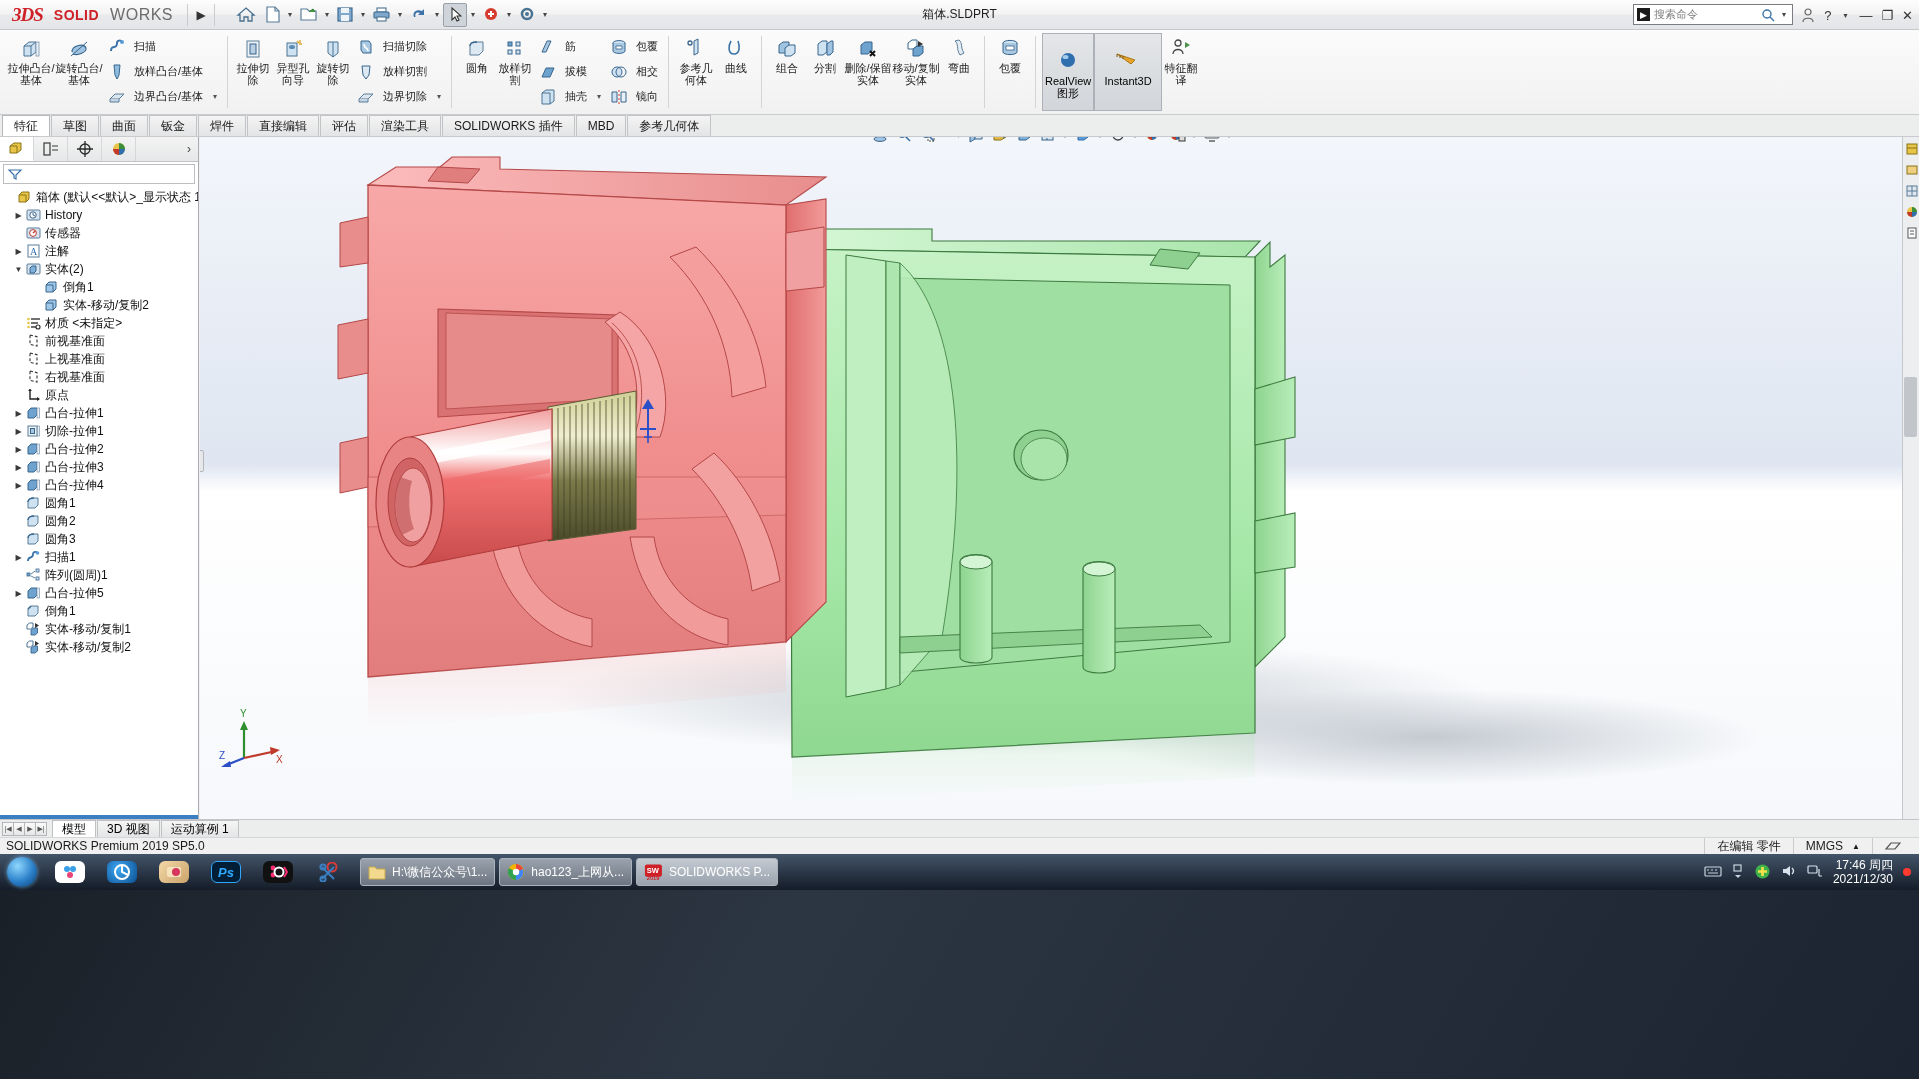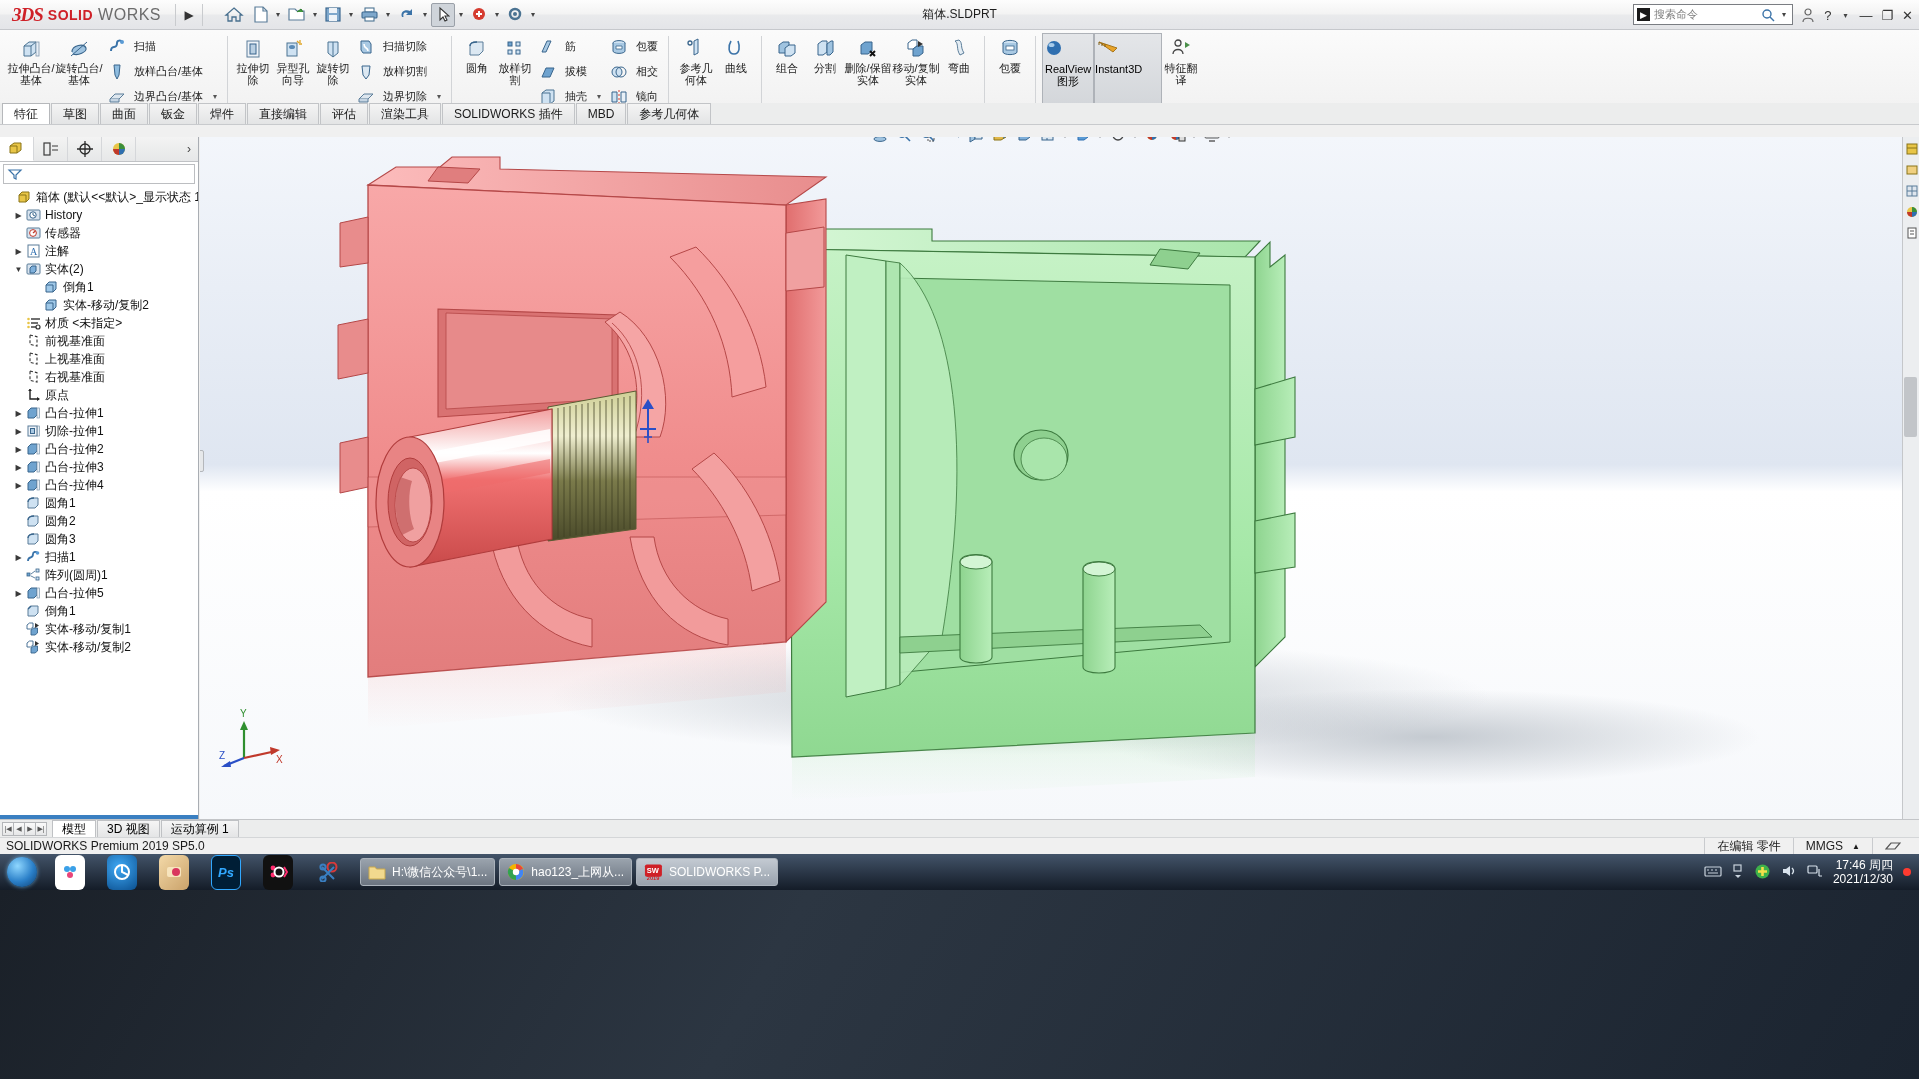--- a/index.html
+++ b/index.html
@@ -13,21 +13,21 @@
   .app { position:relative; width:1919px; height:1079px; background:#f0f0f0; }
 
   
   .titlebar {
     position:absolute; left:0; top:0; width:1919px; height:30px;
     background:linear-gradient(to bottom,#fdfdfd 0%,#f3f3f3 48%,#e9eaec 52%,#e4e5e8 100%);
     border-bottom:1px solid #c6c8cc;
     display:flex; align-items:center;
   }
   .sw-logo {
-    display:flex; align-items:center; gap:5px;
+    display:flex; align-items:center; gap:11px;
     padding:0 10px 0 12px; height:30px;
   }
   .sw-logo .ds {
     font-family:"Liberation Serif", serif; font-style:italic; font-weight:bold;
     color:#cf2027; font-size:19px; letter-spacing:-1px;
   }
   .sw-logo .solid { font-weight:bold; color:#cf2027; font-size:14px; letter-spacing:.5px;}
   .sw-logo .works { font-weight:normal; color:#6c6c6c; font-size:16px; letter-spacing:.5px;}
   .tb-sep { width:1px; height:22px; background:#c9cbce; margin:0 4px; }
   .tb-arrow { width:18px; height:30px; display:flex; align-items:center; justify-content:center; color:#333;}
@@ -77,31 +77,31 @@
   .rbig.w42 { width:42px; }
   .rbig.w38 { width:38px; }
   .rcol { display:flex; flex-direction:column; justify-content:flex-start; padding-top:2px;}
   .rsmall {
     display:flex; align-items:center; gap:8px; height:25px; padding:0 4px;
     font-size:11px; color:#1c1c1c; white-space:nowrap;
   }
   .rsmall .ricon { width:19px; height:19px; display:flex; align-items:center; justify-content:center;}
   .rdrop { font-size:8px; color:#555; padding-left:2px;}
   .rbtn-tall {
-    width:46px; display:flex; flex-direction:column; align-items:flex-start; justify-content:flex-start;
-    padding-top:4px; border:1px solid #aeb2b8; background:linear-gradient(to bottom,#e4e6e9,#d2d5d9);
+    width:46px; display:flex; flex-direction:column; align-items:center; justify-content:flex-start;
+    padding-top:16px; border:1px solid #aeb2b8; background:linear-gradient(to bottom,#e4e6e9,#d2d5d9);
     margin:1px 0;
   }
   .rbtn-tall .rlbl { font-size:11px; line-height:12px; text-align:center; }
   .realview { width:52px; }
   .inst3d { width:68px; }
 
   
   .cmdtabs {
-    position:absolute; left:0; top:103px; width:1919px; height:22px;
+    position:absolute; left:0; top:115px; width:1919px; height:22px;
     background:#eceded; border-bottom:1px solid #c8cacd;
     display:flex; align-items:flex-end; padding-left:2px;
   }
   .ctab {
     height:21px; padding:0 11px; display:flex; align-items:center; font-size:12px;
     color:#1a1a1a; background:linear-gradient(to bottom,#f4f4f4,#e3e4e5);
     border:1px solid #c2c4c7; border-bottom:none; margin-right:1px;
   }
   .ctab.active { background:#fff; border-color:#b6b8bb; }
   .ctab.active::after{ content:""; position:absolute; }
@@ -177,21 +177,21 @@
   .tb-inner { position:absolute; left:0; top:0; width:1919px; height:36px;
      background:linear-gradient(to bottom, rgba(70,88,110,.92), rgba(20,28,40,.96));
      display:flex; align-items:center; }
   .startorb {
     width:44px;height:34px;display:flex;align-items:center;justify-content:center;
   }
   .orb { width:30px;height:30px;border-radius:50%;
      background:radial-gradient(circle at 35% 30%, #8fd7ff, #2a7fc8 55%, #0d3e70 100%);
      box-shadow:0 0 4px rgba(120,200,255,.7); position:relative; }
   .tbapp { width:52px;height:34px;display:flex;align-items:center;justify-content:center;}
-  .tbicon { width:30px;height:35px;border-radius:6px; display:flex;align-items:center;justify-content:center;
+  .tbicon { width:30px;height:22px;border-radius:6px; display:flex;align-items:center;justify-content:center;
             font-size:13px; font-weight:bold; color:#fff; }
   .tbwin {
     height:28px; min-width:130px; max-width:142px; margin-left:4px;
     background:linear-gradient(to bottom,#9aa3ad,#6b7480);
     border:1px solid #aab2bb; border-radius:3px;
     display:flex; align-items:center; gap:6px; padding:0 7px; color:#fff; font-size:12px;
     overflow:hidden; white-space:nowrap;
   }
   .tbwin.active { background:linear-gradient(to bottom,#c3cad2,#99a2ad); }
   .tray { margin-left:auto; display:flex; align-items:center; gap:10px; padding-right:8px; color:#e8eef5; font-size:11px;}

